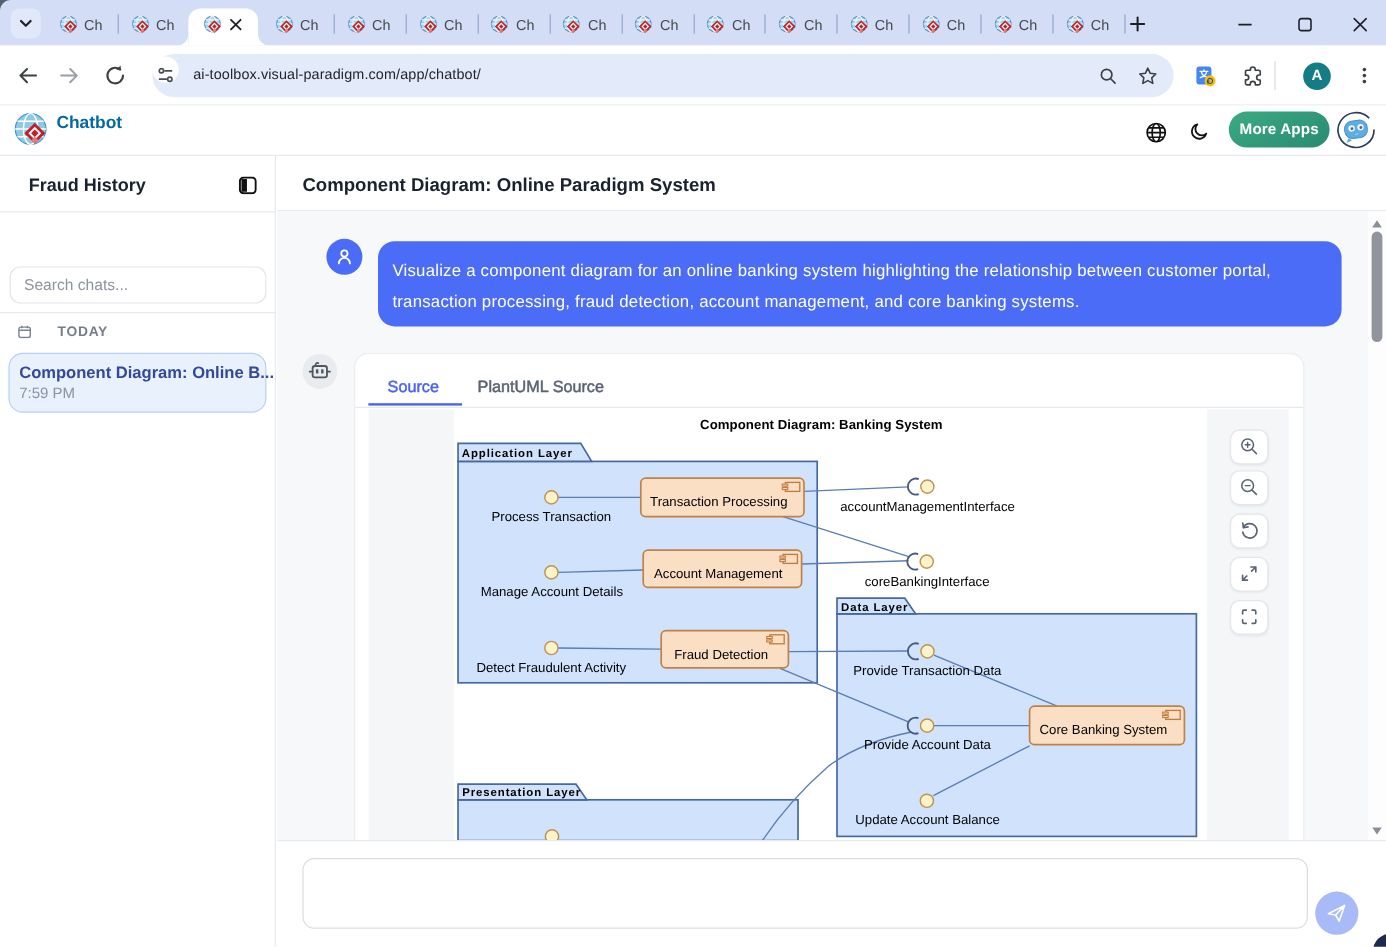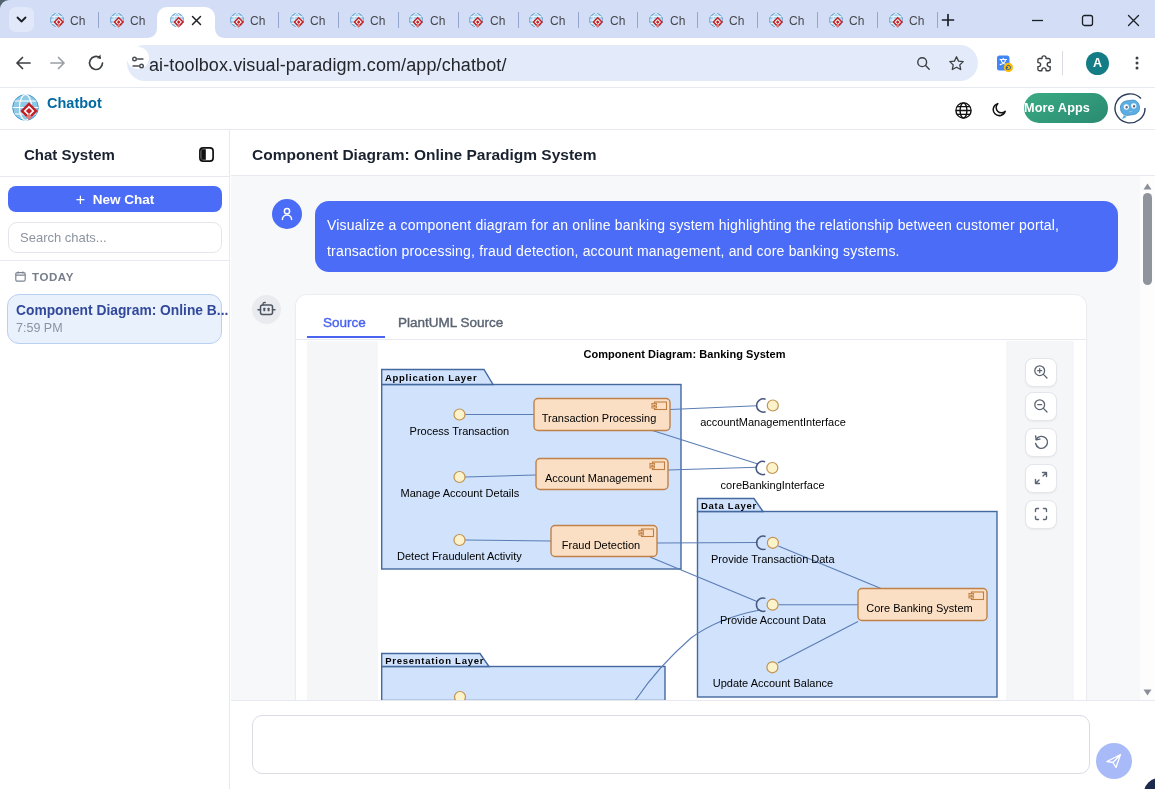--- a/index.html
+++ b/index.html
@@ -260,21 +260,21 @@
       <path d="M16.5 10 A6.5 6.5 0 1 1 14.2 5" fill="none" stroke="#3c4043" stroke-width="1.7" stroke-linecap="round"></path>
       <path d="M14.5 1.5 L14.8 5.4 L10.9 5.2 Z" fill="#3c4043"></path>
     </svg>
 <div class="abs" style="left:127px;top:47px;width:22px;height:22px;border-radius:50%;background:#fff"></div>
 <svg class="abs" style="left:131px;top:56px" width="14" height="14" viewBox="0 0 14 14">
       <circle cx="3.5" cy="3" r="1.8" fill="none" stroke="#474b52" stroke-width="1.4"></circle>
       <path d="M6.5 3 H12" stroke="#474b52" stroke-width="1.4" stroke-linecap="round"></path>
       <circle cx="10.5" cy="10" r="1.8" fill="none" stroke="#474b52" stroke-width="1.4"></circle>
       <path d="M2 10 H7.5" stroke="#474b52" stroke-width="1.4" stroke-linecap="round"></path>
     </svg>
-<div class="abs" style="left:149px;top:55px;font-size:18px;color:#24262b;letter-spacing:0.1px">ai-toolbox.visual-paradigm.com/app/chatbot/</div>
+<div class="abs" style="left:161px;top:55px;font-size:12px;color:#24262b;letter-spacing:0.1px">ai-toolbox.visual-paradigm.com/app/chatbot/</div>
 <svg class="abs" style="left:916px;top:56px" width="15" height="15" viewBox="0 0 15 15">
       <circle cx="6.2" cy="6.2" r="4.4" fill="none" stroke="#3c4043" stroke-width="1.4"></circle>
       <path d="M9.6 9.6 L13.2 13.2" stroke="#3c4043" stroke-width="1.4" stroke-linecap="round"></path>
     </svg>
 <svg class="abs" style="left:948px;top:55px" width="17" height="17" viewBox="0 0 17 17">
       <path d="M8.5 1.8 L10.55 6.1 L15.2 6.65 L11.8 9.9 L12.7 14.5 L8.5 12.2 L4.3 14.5 L5.2 9.9 L1.8 6.65 L6.45 6.1 Z" fill="none" stroke="#3c4043" stroke-width="1.3" stroke-linejoin="round"></path>
     </svg>
 <svg class="abs" style="left:995px;top:54px" width="19" height="19" viewBox="0 0 19 19">
       <rect x="2" y="1.5" width="12.5" height="15" rx="2.5" fill="#4285f4"></rect>
       <path d="M5 5.5 H11.5 M8.25 5.5 V4.2 M10.6 5.5 C10.2 8.2 7.5 10 5.2 10.6 M6 5.6 C6.6 8.2 9 10 11.3 10.5" stroke="#fff" stroke-width="1.1" fill="none" stroke-linecap="round"></path>
@@ -305,21 +305,21 @@
 </svg>
 <div class="abs" style="left:47px;top:95px;font-size:14.5px;font-weight:700;color:#0369a1">Chatbot</div>
 <svg class="abs" style="left:955px;top:102px" width="17" height="17" viewBox="0 0 17 17">
       <circle cx="8.5" cy="8.5" r="7.6" fill="none" stroke="#111" stroke-width="1.4"></circle>
       <ellipse cx="8.5" cy="8.5" rx="3.4" ry="7.6" fill="none" stroke="#111" stroke-width="1.4"></ellipse>
       <path d="M1 8.5 H16 M2 4.6 H15 M2 12.4 H15" stroke="#111" stroke-width="1.4" fill="none"></path>
     </svg>
 <svg class="abs" style="left:992px;top:102px" width="15" height="15" viewBox="0 0 15 15">
       <path d="M13.2 9.3 A6.1 6.1 0 1 1 5.8 1.6 A5.1 5.1 0 0 0 13.2 9.3 Z" fill="none" stroke="#111" stroke-width="1.5" stroke-linejoin="round"></path>
     </svg>
-<div class="abs" style="left:1024px;top:93px;width:84px;height:30px;border-radius:15px;background:linear-gradient(150deg,#3aab83,#2a8a71);color:#fff;font-size:12.7px;font-weight:700;line-height:30px;letter-spacing:0.1px">More Apps</div>
+<div class="abs" style="left:1024px;top:93px;width:84px;height:30px;border-radius:15px;background:linear-gradient(150deg,#3aab83,#2a8a71);color:#fff;font-size:12.7px;font-weight:700;text-align:center;line-height:30px;letter-spacing:0.1px">More Apps</div>
 <svg class="abs" style="left:1113px;top:92px" width="34" height="32" viewBox="0 0 34 32">
 <path d="M28 6.5 A15 14.5 0 1 0 32 16" fill="none" stroke="#2c3c5c" stroke-width="1.4"></path>
 <g transform="rotate(-8 17 16)">
         <rect x="7.5" y="8.5" width="19" height="14.5" rx="6.5" fill="#5aaee3" stroke="#4a90c4" stroke-width="0.8"></rect>
         <path d="M10 22 l-2.5 4 l5-1.5 Z" fill="#5aaee3"></path>
         <circle cx="13.5" cy="14.5" r="2.7" fill="#f2f6fa"></circle>
         <circle cx="21" cy="14.5" r="2.7" fill="#f2f6fa"></circle>
         <circle cx="13.8" cy="14.8" r="1.2" fill="#5a6878"></circle>
         <circle cx="21.3" cy="14.8" r="1.2" fill="#5a6878"></circle>
         <path d="M15.5 19.5 a2 1.4 0 0 0 3.4 0 Z" fill="#cfe4f2"></path>
@@ -442,35 +442,34 @@
       <svg width="15" height="15" viewBox="0 0 15 15">
         <path d="M9 2 H13 V6 M13 2 L9.5 5.5 M6 13 H2 V9 M2 13 L5.5 9.5" fill="none" stroke="#5b6472" stroke-width="1.4" stroke-linecap="round" stroke-linejoin="round"></path>
       </svg>
     </div>
 <div class="zbtn" style="top:499.5px">
       <svg width="15" height="15" viewBox="0 0 15 15">
         <path d="M2 5 V3.2 A1.2 1.2 0 0 1 3.2 2 H5 M10 2 H11.8 A1.2 1.2 0 0 1 13 3.2 V5 M13 10 V11.8 A1.2 1.2 0 0 1 11.8 13 H10 M5 13 H3.2 A1.2 1.2 0 0 1 2 11.8 V10" fill="none" stroke="#5b6472" stroke-width="1.4" stroke-linecap="round"></path>
       </svg>
     </div>
   <div id="sidebar"></div>
-<div class="abs" style="left:24px;top:146px;font-size:15px;font-weight:700;color:#1a2230">Chat System</div>
+<div class="abs" style="left:24px;top:146px;font-size:15px;font-weight:700;color:#1a2230">Fraud History</div>
 <svg class="abs" style="left:199px;top:147px" width="15" height="15" viewBox="0 0 15 15">
       <rect x="0.9" y="0.9" width="13.2" height="13.2" rx="3.2" fill="none" stroke="#111" stroke-width="1.7"></rect>
       <rect x="2.2" y="2.2" width="4.6" height="10.6" fill="#111"></rect>
     </svg>
 <div class="abs" style="left:0px;top:176px;width:230px;height:1px;background:#e7e9ee"></div>
-<div class="abs" style="left:8px;top:186px;width:214px;height:26px;border-radius:8px;background:#4a6cf7;color:#fff;font-size:13.5px;font-weight:700;text-align:center;line-height:26px"><span style="font-weight:400;font-size:16px;position:relative;top:0.5px">+</span>&nbsp;&nbsp;New Chat</div>
 <div class="abs" style="left:8px;top:222px;width:214px;height:31px;border-radius:9px;background:#fff;border:1px solid #e3e6ea"></div>
 <div class="abs" style="left:20px;top:230px;font-size:13px;color:#8d94a0">Search chats...</div>
 <div class="abs" style="left:0px;top:260px;width:230px;height:1px;background:#e7e9ee"></div>
 <svg class="abs" style="left:15px;top:271px" width="11" height="11" viewBox="0 0 11 11">
       <rect x="0.8" y="1.6" width="9.4" height="8.6" rx="1.5" fill="none" stroke="#7c8391" stroke-width="1.2"></rect>
       <path d="M0.8 4.2 H10.2 M3.2 0.4 V2.6 M7.8 0.4 V2.6" stroke="#7c8391" stroke-width="1.2"></path>
     </svg>
-<div class="abs" style="left:32px;top:271px;font-size:11.5px;font-weight:700;color:#767d8a;letter-spacing:0.6px">TODAY</div>
+<div class="abs" style="left:48px;top:271px;font-size:11.5px;font-weight:700;color:#767d8a;letter-spacing:0.6px">TODAY</div>
 <div class="abs" style="left:7px;top:294px;width:215px;height:50px;border-radius:12px;background:#e9f1fd;border:1px solid #b9d0f2"></div>
 <div class="abs" style="left:16px;top:303px;font-size:13.8px;font-weight:700;color:#32499b;white-space:nowrap">Component Diagram: Online B...</div>
 <div class="abs" style="left:16px;top:321px;font-size:12.5px;color:#8b93a2">7:59 PM</div>
 
   <div id="inputbar"></div>
 <div class="abs" style="left:252px;top:715px;width:838px;height:59px;border-radius:10px;background:#fff;border:1px solid #d9dde3"></div>
 <div class="abs" style="left:1096px;top:743px;width:36px;height:36px;border-radius:50%;background:#a8bbf8"></div>
 <svg class="abs" style="left:1105px;top:752px" width="18" height="18" viewBox="0 0 18 18">
       <path d="M2 9.5 L15.5 2.5 L11 15.5 L8 10.5 Z M8 10.5 L15.5 2.5" fill="none" stroke="#fff" stroke-width="1.3" stroke-linejoin="round"></path>
     </svg>

